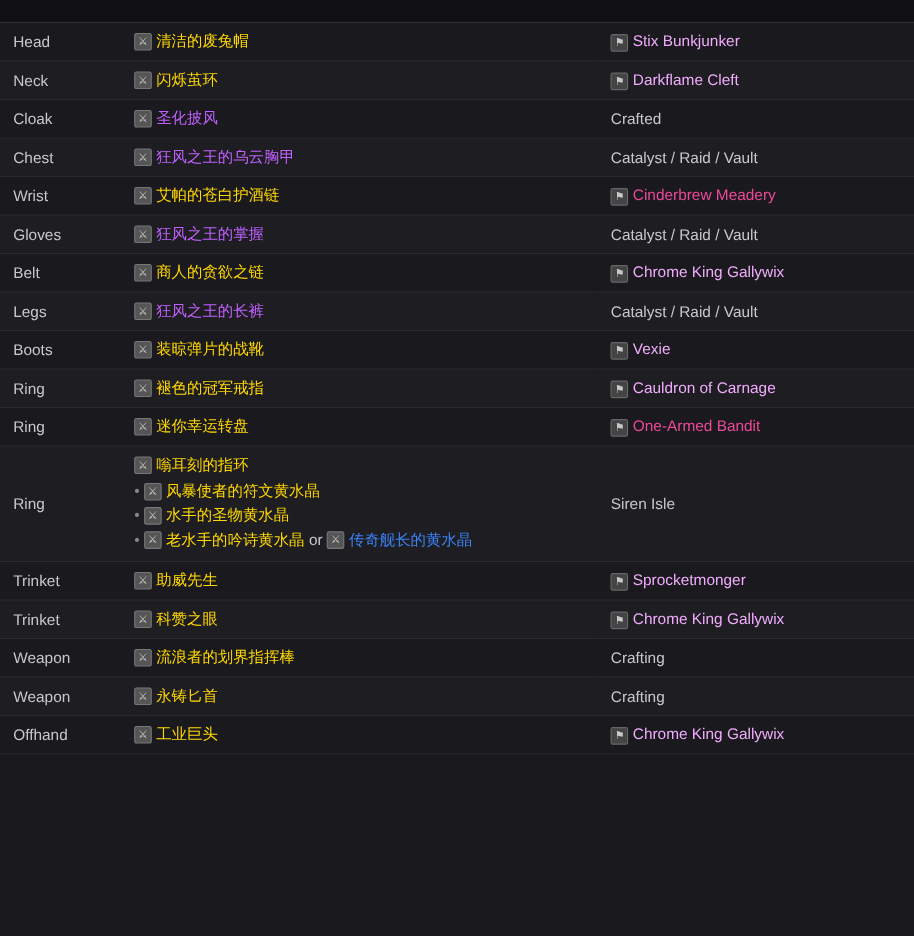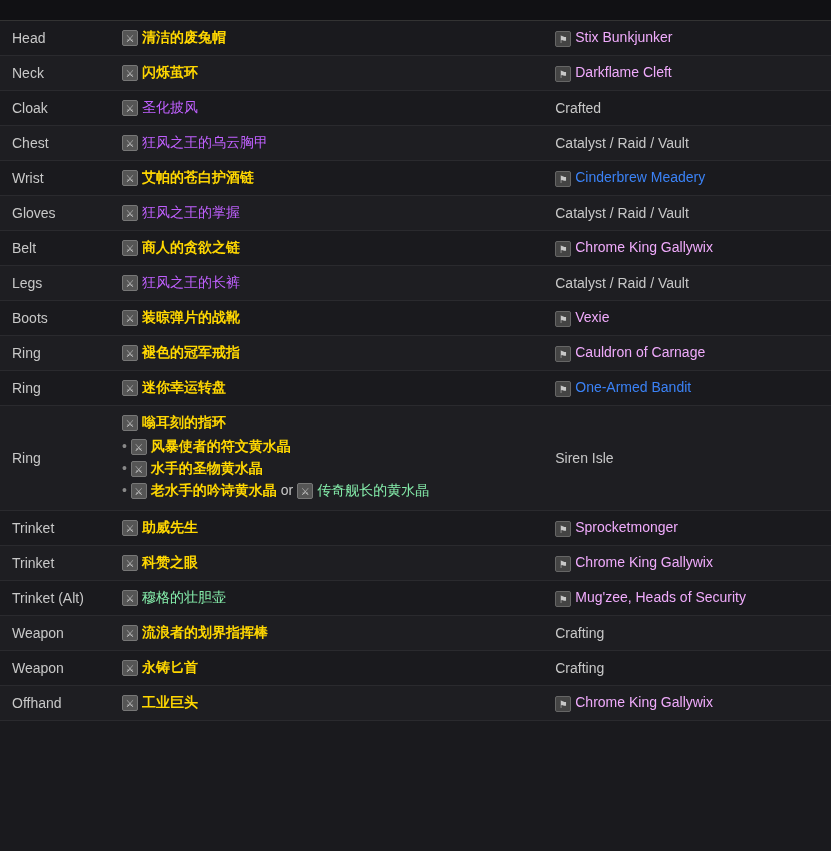--- a/index.html
+++ b/index.html
@@ -45,36 +45,35 @@
       width: 110px;
     }
     td.item {
       color: #c8c8c8;
     }
     td.source {
       color: #c8c8c8;
       min-width: 220px;
     }
     .item-link {
-      color: #86efac;
+      color: #3b82f6;
       text-decoration: none;
     }
     .item-link.yellow {
       color: #ffd700;
-      font-weight: bold;
     }
     .item-link.purple {
       color: #c060ff;
     }
     .source-link {
       color: #f0abfc;
       text-decoration: none;
     }
     .source-link.purple {
-      color: #3b82f6;
+      color: #ec4899;
     }
     .icon-placeholder {
       display: inline-block;
       width: 16px;
       height: 16px;
       background: #555;
       border: 1px solid #777;
       border-radius: 2px;
       vertical-align: middle;
       margin-right: 4px;
@@ -192,25 +191,20 @@
         <td class="slot">Trinket</td>
         <td class="item"><span class="icon-placeholder">⚔</span><span class="item-link yellow">助威先生</span></td>
         <td class="source"><span class="source-icon">⚑</span><span class="source-link">Sprocketmonger</span></td>
       </tr>
       <tr>
         <td class="slot">Trinket</td>
         <td class="item"><span class="icon-placeholder">⚔</span><span class="item-link yellow">科赞之眼</span></td>
         <td class="source"><span class="source-icon">⚑</span><span class="source-link">Chrome King Gallywix</span></td>
       </tr>
       <tr>
-        <td class="slot">Trinket (Alt)</td>
-        <td class="item"><span class="icon-placeholder">⚔</span><span class="item-link pink">穆格的壮胆壶</span></td>
-        <td class="source"><span class="source-icon">⚑</span><span class="source-link">Mug'zee, Heads of Security</span></td>
-      </tr>
-      <tr>
         <td class="slot">Weapon</td>
         <td class="item"><span class="icon-placeholder">⚔</span><span class="item-link yellow">流浪者的划界指挥棒</span></td>
         <td class="source"><span>Crafting</span></td>
       </tr>
       <tr>
         <td class="slot">Weapon</td>
         <td class="item"><span class="icon-placeholder">⚔</span><span class="item-link yellow">永铸匕首</span></td>
         <td class="source"><span>Crafting</span></td>
       </tr>
       <tr>

